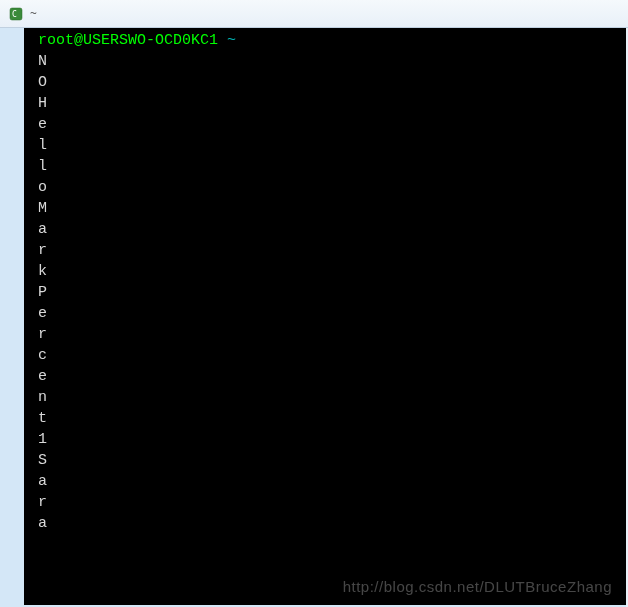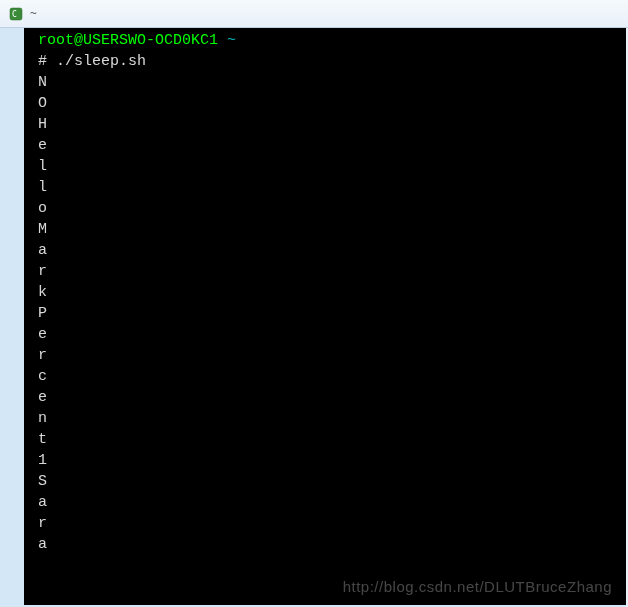--- a/index.html
+++ b/index.html
@@ -107,24 +107,20 @@
   <span class="window-title">~</span>
 </div>
 
 <div class="left-border"></div>
 
 <div class="terminal-area">
   <div class="prompt-line">
     <span class="prompt-user">root@USERSWO-OCD0KC1</span>
     <span class="prompt-tilde">~</span>
   </div>
-  <div class="command-line">
-    <span>#</span>
-    <span> </span><span>./sleep.sh</span>
-  </div>
   <div id="output-container">
       <span class="output-char">N</span>
       <span class="output-char">O</span>
       <span class="output-char">H</span>
       <span class="output-char">e</span>
       <span class="output-char">l</span>
       <span class="output-char">l</span>
       <span class="output-char">o</span>
       <span class="output-char">M</span>
       <span class="output-char">a</span>

